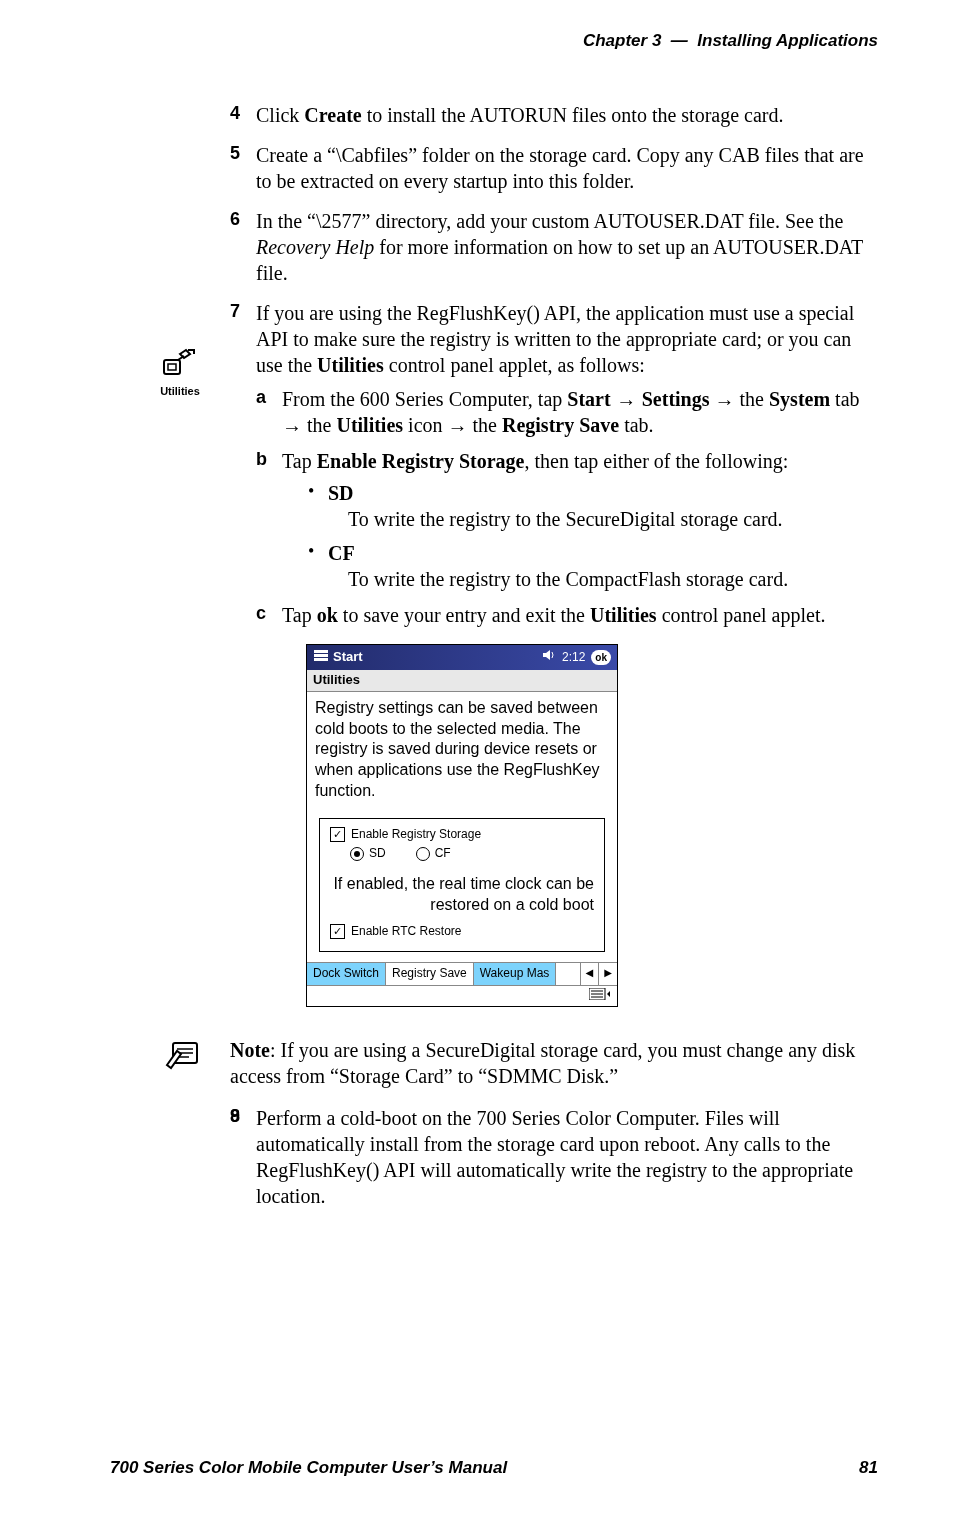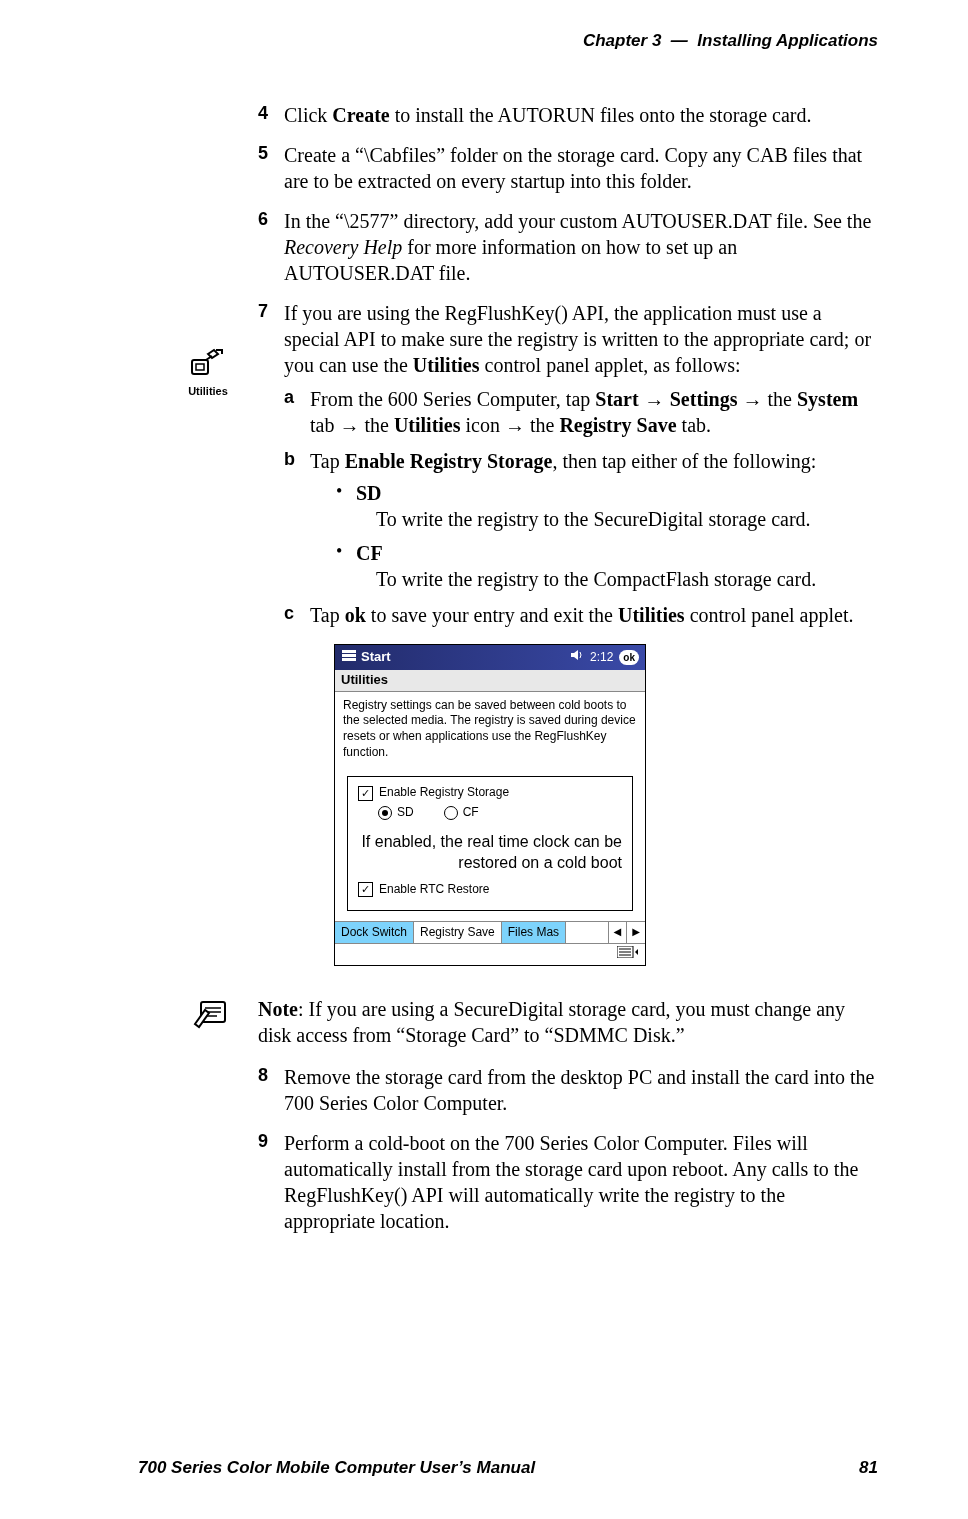--- a/index.html
+++ b/index.html
@@ -13,21 +13,20 @@
     width: 968px;
     height: 1519px;
     position: relative;
     box-sizing: border-box;
   }
   .page {
     padding: 30px 90px 40px 110px;
     height: 100%;
     box-sizing: border-box;
     position: relative;
-    margin-left: 28px;
   }
   .running-head {
     text-align: right;
     font-family: "Myriad Pro", "Helvetica Neue", Arial, sans-serif;
     font-weight: bold;
     font-style: italic;
     font-size: 17px;
     margin-bottom: 50px;
   }
   .content {
@@ -144,21 +143,21 @@
     padding: 1px 4px; font-weight: bold;
   }
   .pda-app {
     border-bottom: 1px solid #888;
     padding: 2px 6px;
     font-weight: bold;
     background: #e8e8e8;
   }
   .pda-body {
     padding: 6px 8px;
-    font-size: 12px;
+    font-size: 16px;
     line-height: 1.3;
   }
   .pda-box {
     border: 1px solid #000;
     margin: 10px 12px;
     padding: 8px 10px;
     font-size: 12px;
   }
   .chk {
     display: flex;
@@ -330,21 +329,21 @@
               </div>
               <div style="margin:12px 0 8px 0;font-size:16px;text-align:right;">If enabled, the real time clock can be restored on a cold boot</div>
               <div class="chk">
                 <span class="box">✓</span>
                 <span>Enable RTC Restore</span>
               </div>
             </div>
             <div class="pda-tabs">
               <span class="tab">Dock Switch</span>
               <span class="tab active">Registry Save</span>
-              <span class="tab">Files Mas</span>
+              <span class="tab">Wakeup Mas</span>
               <span class="scroll">
                 <span>◀</span>
                 <span>▶</span>
               </span>
             </div>
             <div class="pda-keyb">
               <span>
                 <svg width="22" height="12" viewBox="0 0 22 12">
                     <rect x="0" y="0" width="16" height="12" fill="none" stroke="#000"></rect>
                     <line x1="2" y1="3" x2="14" y2="3" stroke="#000"></line>
@@ -370,21 +369,20 @@
         </svg>
       </div>
       <div class="note-text">
         <span class="b">Note</span><span>: If you are using a SecureDigital storage card, you must change any disk access from “Storage Card” to “SDMMC Disk.”</span>
       </div>
     </div>
 
     <ol class="num">
       <li>
         <span class="marker">8</span>
-        <span>Remove the storage card from the desktop PC and install the card into the 700 Series Color Computer.</span>
       </li>
       <li>
         <span class="marker">9</span>
         <span>Perform a cold-boot on the 700 Series Color Computer. Files will automatically install from the storage card upon reboot. Any calls to the RegFlushKey() API will automatically write the registry to the appropriate location.</span>
       </li>
     </ol>
   </div>
 
   <div class="footer">
     <span>700 Series Color Mobile Computer User’s Manual</span>

